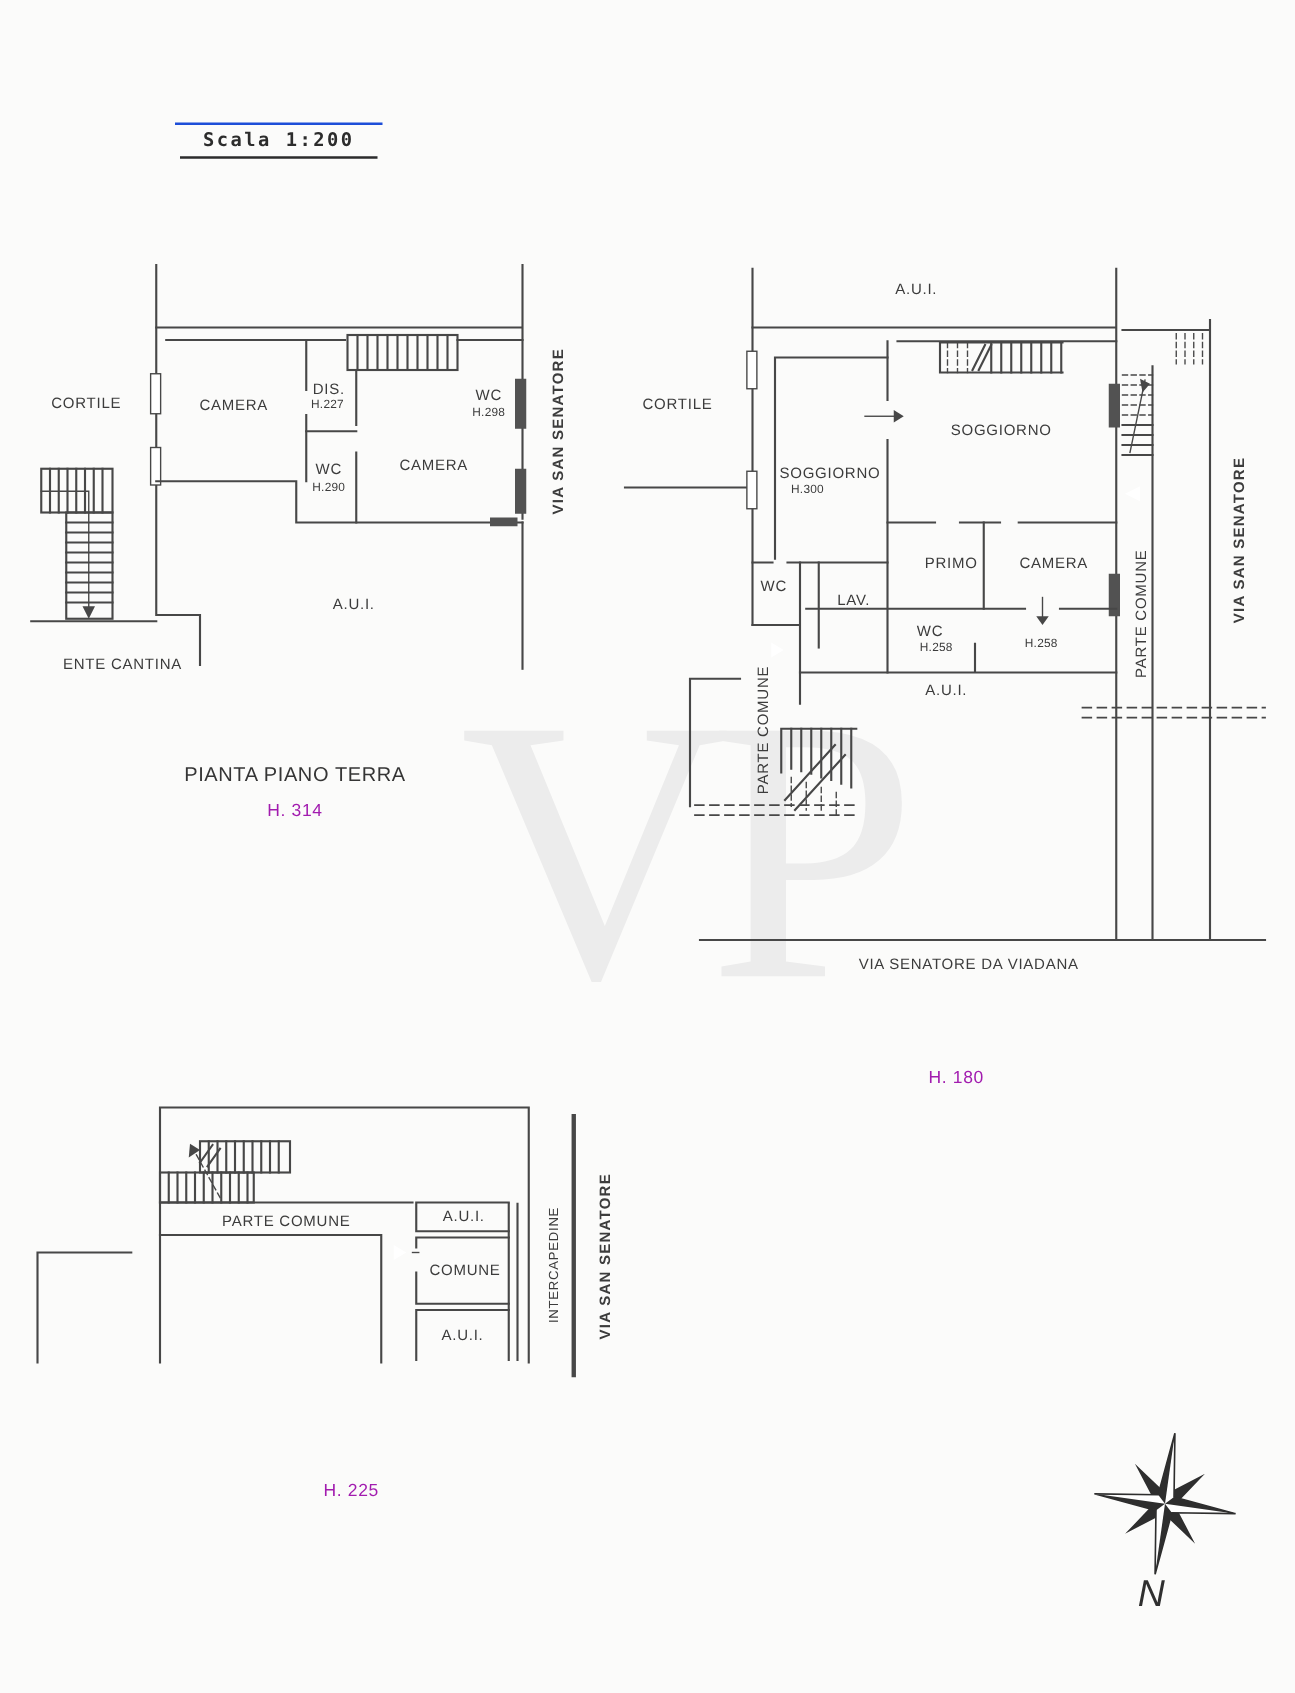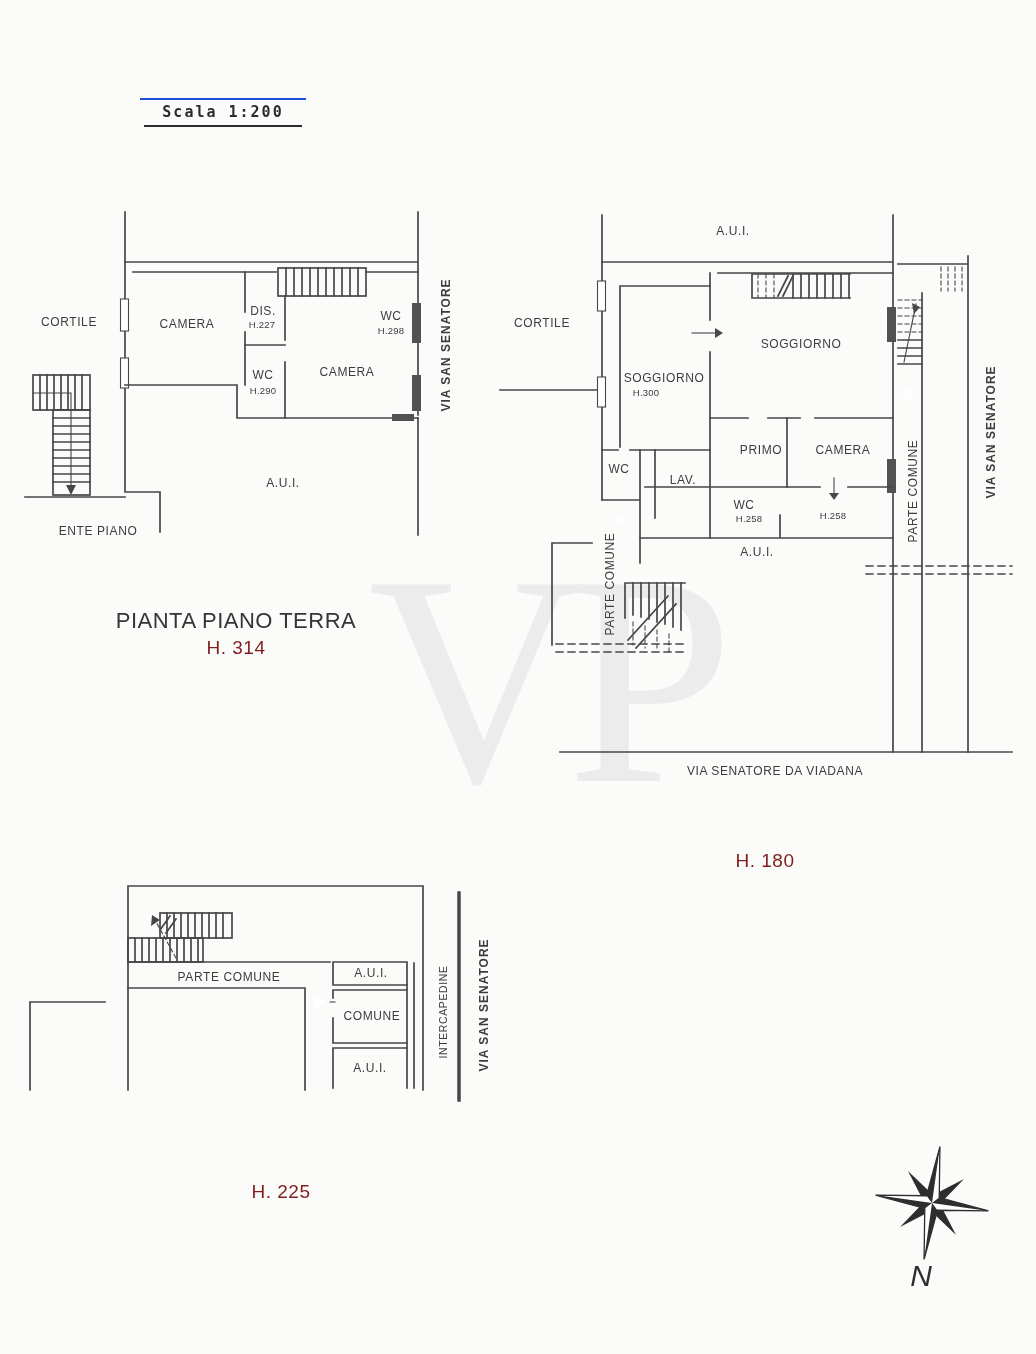--- a/index.html
+++ b/index.html
@@ -3,22 +3,22 @@
 <meta charset="utf-8">
 <style>
   html,body{margin:0;padding:0;}
   #page{position:relative;width:1036px;height:1354px;background:#fbfbfa;overflow:hidden;
         font-family:"Liberation Sans",sans-serif;color:#3b3b3b;}
   .lbl{position:absolute;transform:translate(-50%,-50%);font-size:12px;letter-spacing:.6px;
        white-space:nowrap;color:#3c3c3c;z-index:3;}
   .sub{font-size:9.5px;letter-spacing:.2px;}
   .vert{transform:translate(-50%,-50%) rotate(-90deg);}
   .street{font-weight:700;font-size:12px;letter-spacing:1px;}
-  .title{font-size:22px;letter-spacing:.5px;color:#353535;}
-  .title2{font-size:19px;letter-spacing:.5px;color:#7f1d1d;}
+  .title{font-size:16px;letter-spacing:.5px;color:#353535;}
+  .title2{font-size:14px;letter-spacing:.5px;color:#a21caf;}
   .watermark{position:absolute;left:368px;top:530px;z-index:0;
        font-family:Liberation Serif, serif;font-size:300px;line-height:1;color:#ececec;
        letter-spacing:-18px;}
   #plan-lines{position:absolute;left:0;top:0;z-index:1;}
   #plan-lines path,#plan-lines line,#plan-lines rect,#plan-lines polyline,#plan-lines circle
       {stroke:#474747;stroke-width:1.7;fill:none;stroke-linecap:square;}
   #plan-lines .hatch{stroke-width:1.1;}
   #plan-lines .dash{stroke-dasharray:7 5;stroke-width:1.4;}
   #plan-lines .dash2{stroke-dasharray:4 3;stroke-width:1.1;}
   #plan-lines .winw{fill:#fff;stroke-width:1.1;}
@@ -181,21 +181,21 @@
   <div class="lbl" style="left:69px;top:322px">CORTILE</div>
   <div class="lbl" style="left:187px;top:324px">CAMERA</div>
   <div class="lbl" style="left:263px;top:311px">DIS.</div>
   <div class="lbl sub" style="left:262px;top:324px">H.227</div>
   <div class="lbl" style="left:391px;top:316px">WC</div>
   <div class="lbl sub" style="left:391px;top:330px">H.298</div>
   <div class="lbl" style="left:263px;top:375px">WC</div>
   <div class="lbl sub" style="left:263px;top:390px">H.290</div>
   <div class="lbl" style="left:347px;top:372px">CAMERA</div>
   <div class="lbl" style="left:283px;top:483px">A.U.I.</div>
-  <div class="lbl" style="left:98px;top:531px">ENTE PIANO</div>
+  <div class="lbl" style="left:98px;top:531px">ENTE CANTINA</div>
   <div class="lbl vert street" style="left:446px;top:345px">VIA SAN SENATORE</div>
   <div class="lbl title" style="left:236px;top:621px">PIANTA PIANO TERRA</div>
   <div class="lbl title2" style="left:236px;top:648px">H. 314</div>
 
   <div class="lbl" style="left:733px;top:231px">A.U.I.</div>
   <div class="lbl" style="left:542px;top:323px">CORTILE</div>
   <div class="lbl" style="left:664px;top:378px">SOGGIORNO</div>
   <div class="lbl sub" style="left:646px;top:392px">H.300</div>
   <div class="lbl" style="left:801px;top:344px">SOGGIORNO</div>
   <div class="lbl" style="left:761px;top:450px">PRIMO</div>

